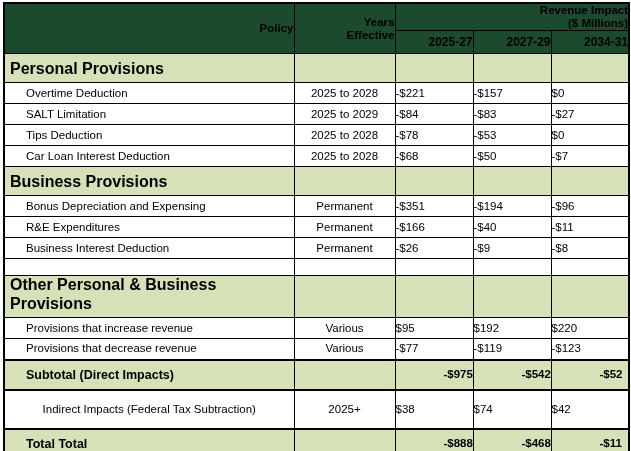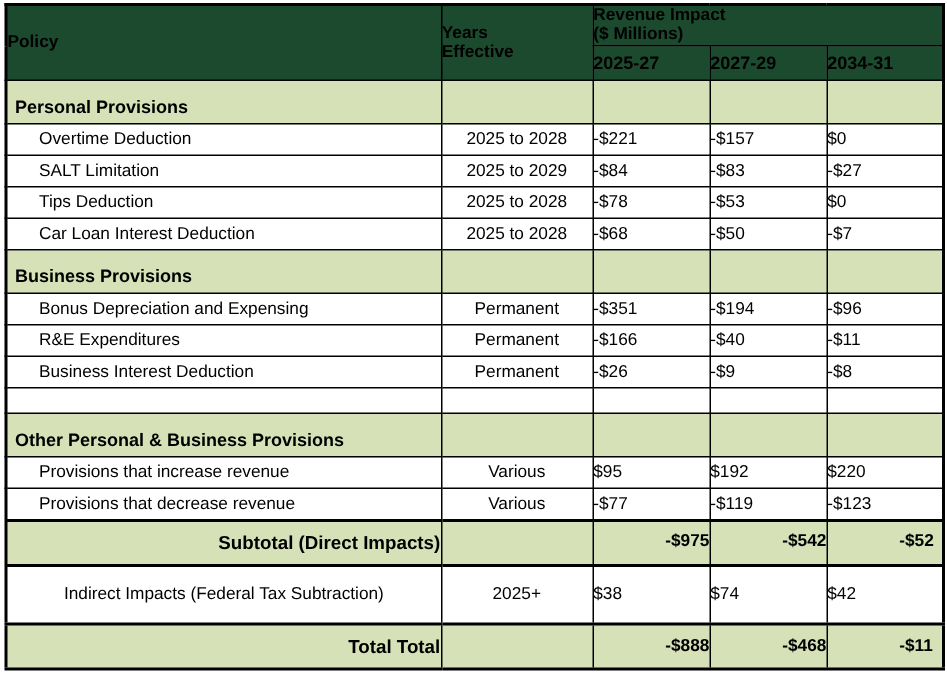--- a/index.html
+++ b/index.html
@@ -39,21 +39,21 @@
     color: #000000;
     padding: 0;
     box-sizing: border-box;
   }
 
   
   .hdr {
     background: #1C4A2F;
     color: #ffffff;
     font-weight: bold;
-    text-align: left;
+    text-align: right;
     vertical-align: middle;
     font-size: 13px;
     padding: 3px 2px;
   }
   .hdr.sub {
     font-size: 12px;
     height: 23px;
   }
   .hdr .ri-l1 { display:block; }
   .hdr .ri-l2 { display:block; }
@@ -61,21 +61,21 @@
   
   tr.row-section > td {
     background: #D6E1B8;
     font-weight: bold;
     height: 29px;
     vertical-align: bottom;
   }
   tr.row-section > td.lbl {
     text-align: left;
     padding: 0 0 4px 5px;
-    font-size: 12px;
+    font-size: 16px;
   }
 
   tr.row-item > td {
     background: #ffffff;
     height: 21px;
     vertical-align: middle;
   }
   tr.row-item > td.lbl {
     text-align: left;
     padding-left: 21px;
@@ -87,22 +87,22 @@
   }
 
   tr.row-total > td {
     background: #D6E1B8;
     font-weight: bold;
     height: 30px;
     vertical-align: middle;
     padding-left: 48px;
   }
   tr.row-total > td.lbl {
-    text-align: right;
-    padding: 0 0;
+    text-align: left;
+    padding: 0 21px;
     font-size: 12.5px;
   }
   tr.row-total > td {
     border-top: 2px solid #000;
     border-bottom: 2px solid #000;
   }
 
   tr.row-indirect > td {
     background: #ffffff;
     height: 30px;

